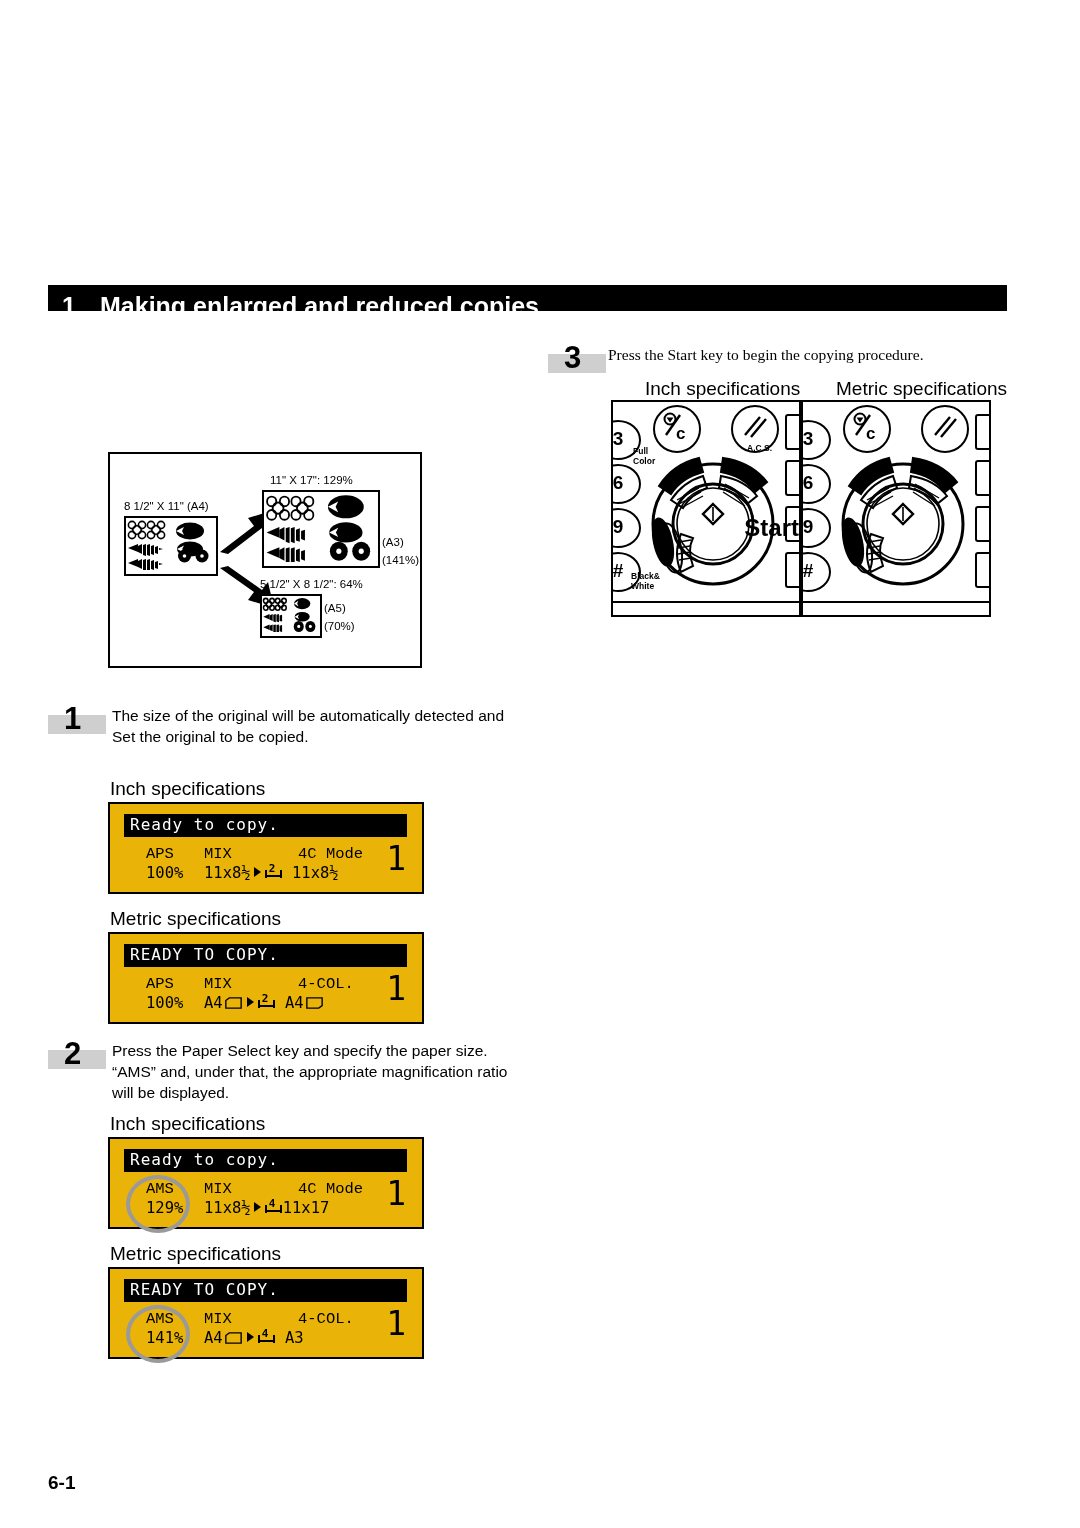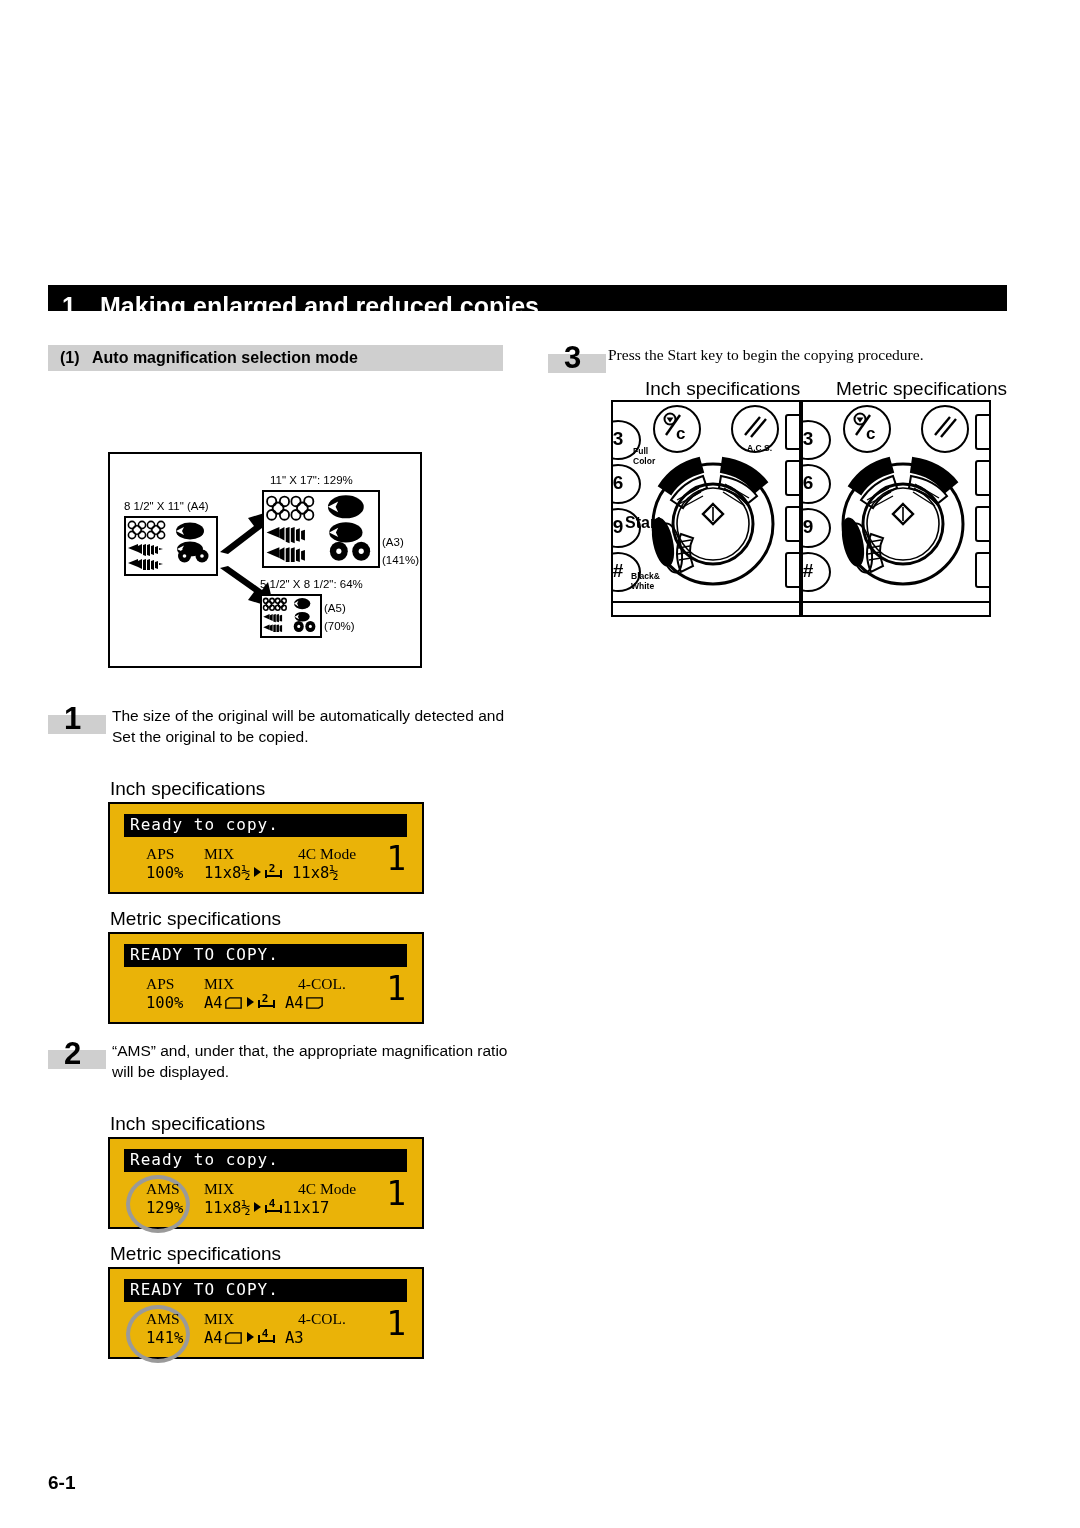--- a/index.html
+++ b/index.html
@@ -81,21 +81,21 @@
   .lcd .strip{
     position:absolute;left:14px;top:10px;width:283px;height:23px;background:#000;
   }
   .lcd .strip span{
     position:absolute;left:6px;top:1px;color:#fff;
     font-family:"DejaVu Sans Mono", monospace;font-size:16px;letter-spacing:1px;
     white-space:nowrap;
   }
   .lcd .r1{
     position:absolute;left:36px;top:41px;
-    font-family:Liberation Serif, serif;font-size:15.5px;white-space:nowrap;
+    font-family:Liberation Mono, monospace;font-size:15.5px;white-space:nowrap;
   }
   .lcd .r2{
     position:absolute;left:36px;top:60px;
     font-family:"DejaVu Sans Mono", monospace;font-size:15.5px;white-space:nowrap;
   }
   .lcd .count{
     position:absolute;right:16px;top:38px;
     font-family:"DejaVu Sans Mono", monospace;font-size:33px;line-height:33px;
   }
   .lcd .col-a{display:inline-block;width:58px;}
@@ -141,46 +141,41 @@
   }
   .cp .rnd{
     position:absolute;width:44px;height:44px;border:2px solid #000;border-radius:50%;
     background:#fff;text-align:center;
   }
   .cp .sidebtn{
     position:absolute;right:-6px;width:16px;height:32px;border:2.5px solid #000;
     border-radius:3px;background:#fff;
   }
   .cp .startlbl{
-    position:absolute;font-size:16px;font-weight:bold;text-align:left;width:100%;padding-left:12px;
+    position:absolute;font-size:24px;font-weight:bold;text-align:right;width:100%;
   }
   .cp .tinylbl{position:absolute;font-size:8.5px;font-weight:bold;line-height:9.5px;}
   .cp .botline{position:absolute;left:0;right:0;height:2.5px;background:#000;}
 
   .footer{
     position:absolute;left:48px;top:1472px;font-size:19px;font-weight:bold;
   }
 </style>
 </head>
 <body>
 
 <div class="page">
 
 
   <div class="bar-black">
     <div class="txt">
       <span class="num">1.</span><span>Making enlarged and reduced copies</span>
     </div>
   </div>
 
-  <div class="bar-gray">
-    <div class="txt">
-      <span class="num">(1)</span><span>Auto magnification selection mode</span>
-    </div>
-  </div>
 
 
   <div class="illus">
 
     <div class="lbl" style="left:14px;top:46px;">8 1/2" X 11" (A4)</div>
     <div class="sheet" style="left:14px;top:62px;width:90px;height:56px;">
       <svg width="86" height="52" viewBox="0 0 86 52">
         <g fill="none" stroke="#000" stroke-width="1.6">
           <circle cx="11" cy="12" r="4.2"></circle>
             <circle cx="6" cy="7" r="3.6"></circle>
@@ -347,20 +342,21 @@
           <path d="M1 1 L19 1 L19 10 L15 13 L1 13 Z" fill="none" stroke="#000" stroke-width="1.6"></path>
         </svg>
     </div>
     <div class="count">1</div>
   </div>
 
   <div class="step" style="left:48px;top:1040px;width:500px;">
     <div class="chip"></div>
     <div class="digit">2</div>
     <div class="lines">
+      <div>Press the Paper Select key and specify the paper size.</div>
       <div>“AMS” and, under that, the appropriate magnification ratio</div>
       <div>will be displayed.</div>
     </div>
   </div>
 
   <div class="cap" style="left:110px;top:1113px;">Inch specifications</div>
   <div class="lcd" style="left:108px;top:1137px;">
     <div class="strip">
       <span>Ready to copy.</span>
     </div>

